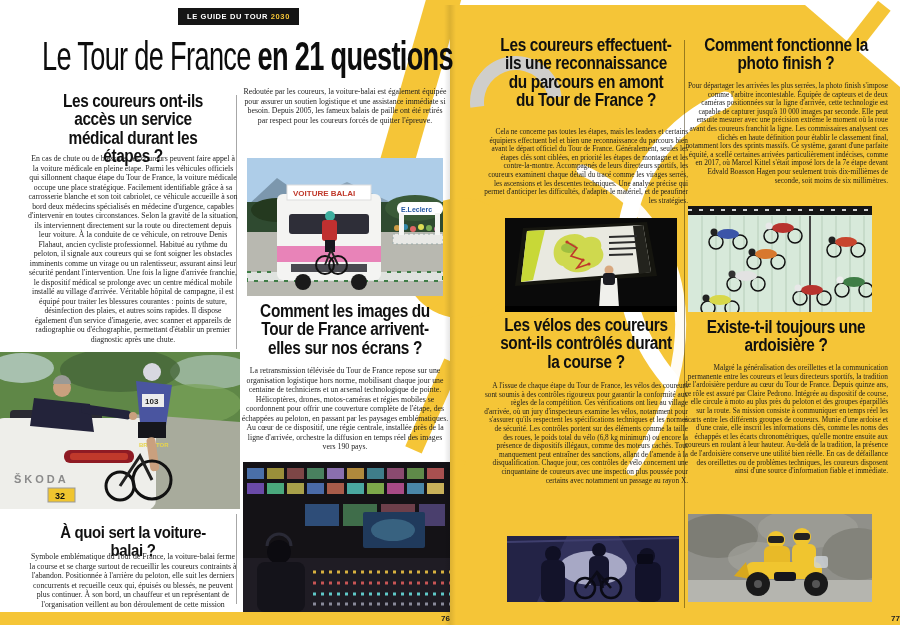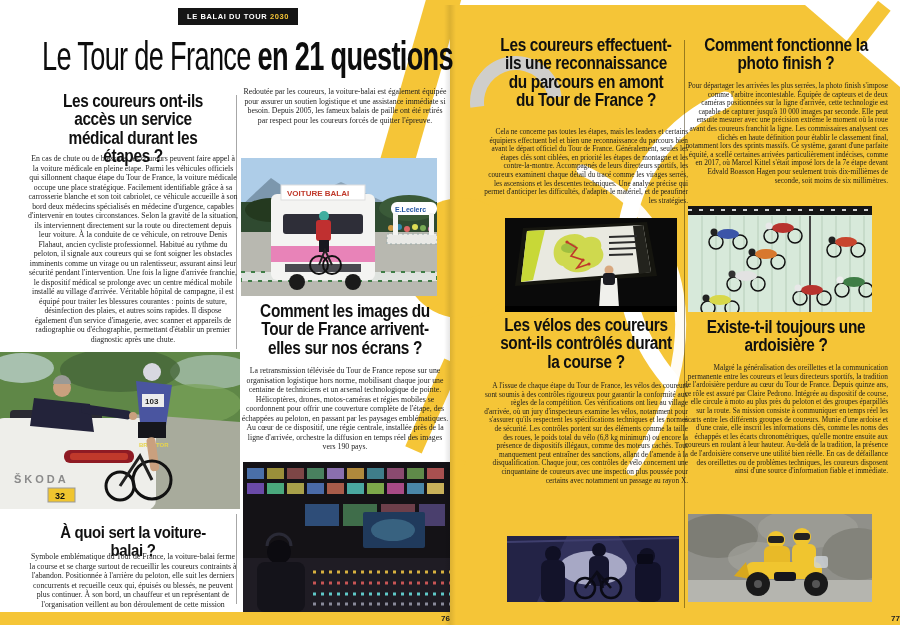--- a/index.html
+++ b/index.html
@@ -44,21 +44,21 @@
        border:14px solid transparent;border-top-color:#cfcecb;border-left-color:#cfcecb;transform:rotate(38deg);"></div>
   <div class="abs z1" style="left:805px;top:5px;width:95px;height:82px;background:#fff;
        clip-path:polygon(0 0,100% 0,100% 100%);"></div>
   <div class="abs z1" style="left:848px;top:-4px;width:16px;height:92px;background:#F5C537;transform:rotate(38deg);"></div>
   <svg class="abs z1" style="left:520px;top:88px;" width="260" height="420" viewBox="0 0 260 420">
     <path d="M205,12 C95,60 72,200 150,292" stroke="#ffffff" stroke-width="17" fill="none" stroke-linecap="round"></path>
     <path d="M62,82 C172,132 192,262 112,382" stroke="#ffffff" stroke-width="11" fill="none" stroke-linecap="round" opacity=".95"></path>
   </svg>
 
   <div class="abs badge z2" style="left:178px;top:8px;">
-    <span>LE BALAI DU TOUR</span>
+    <span>LE GUIDE DU TOUR</span>
     <span class="yr">2030</span>
   </div>
   <div class="abs z2" style="left:42px;top:36px;">
     <div class="title-wrap">
       <span class="title-light">Le Tour de France </span><span class="title-bold">en 21 questions</span>
     </div>
   </div>
 
   <div class="abs rule z2" style="left:236px;top:95px;height:254px;"></div>
   <div class="abs rule z2" style="left:236px;top:514px;height:90px;"></div>
@@ -98,21 +98,21 @@
       <circle cx="120" cy="134" r="14" fill="none" stroke="#111" stroke-width="3"></circle>
       <path d="M120,134 L140,104 L152,128" fill="none" stroke="#222" stroke-width="3"></path>
     </svg>
   </div>
 
   <div class="abs q-head sm z2" style="left:33px;top:524px;width:200px;height:24px;">À quoi sert la voiture-balai ?</div>
   <div class="abs q-body z2" style="left:28px;top:552px;width:210px;height:58px;">Symbole emblématique du Tour de France, la voiture-balai ferme la course et se charge surtout de recueillir les coureurs contraints à l'abandon. Positionnée à l'arrière du peloton, elle suit les derniers concurrents et recueille ceux qui, épuisés ou blessés, ne peuvent plus continuer. À son bord, un chauffeur et un représentant de l'organisation veillent au bon déroulement de cette mission délicate.</div>
 
   <div class="abs q-body z2" style="left:243px;top:87px;width:204px;height:68px;">Redoutée par les coureurs, la voiture-balai est également équipée pour assurer un soutien logistique et une assistance immédiate si besoin. Depuis 2005, les fameux balais de paille ont été retirés par respect pour les coureurs forcés de quitter l'épreuve.</div>
 
-  <div class="abs photo z2" style="left:241px;top:158px;width:196px;height:138px;">
+  <div class="abs photo z2" style="left:247px;top:158px;width:196px;height:138px;">
     <svg viewBox="0 0 196 138">
       <rect width="196" height="138" fill="#aecde8"></rect>
       <polygon points="0,48 30,20 70,48" fill="#7c97ad"></polygon>
       <polygon points="48,48 100,24 152,48" fill="#8aa3b8"></polygon>
       <rect y="44" width="196" height="32" fill="#2f4a30"></rect>
       <ellipse cx="30" cy="52" rx="26" ry="12" fill="#24391f"></ellipse>
       <ellipse cx="168" cy="50" rx="30" ry="13" fill="#3a5a38"></ellipse>
       <rect y="74" width="196" height="64" fill="#b8b8b0"></rect>
       <rect y="114" width="196" height="9" fill="#dfe3df"></rect>
       <rect y="114" width="196" height="9" fill="none" stroke="#3f7d46" stroke-width="2" stroke-dasharray="4 6"></rect>

